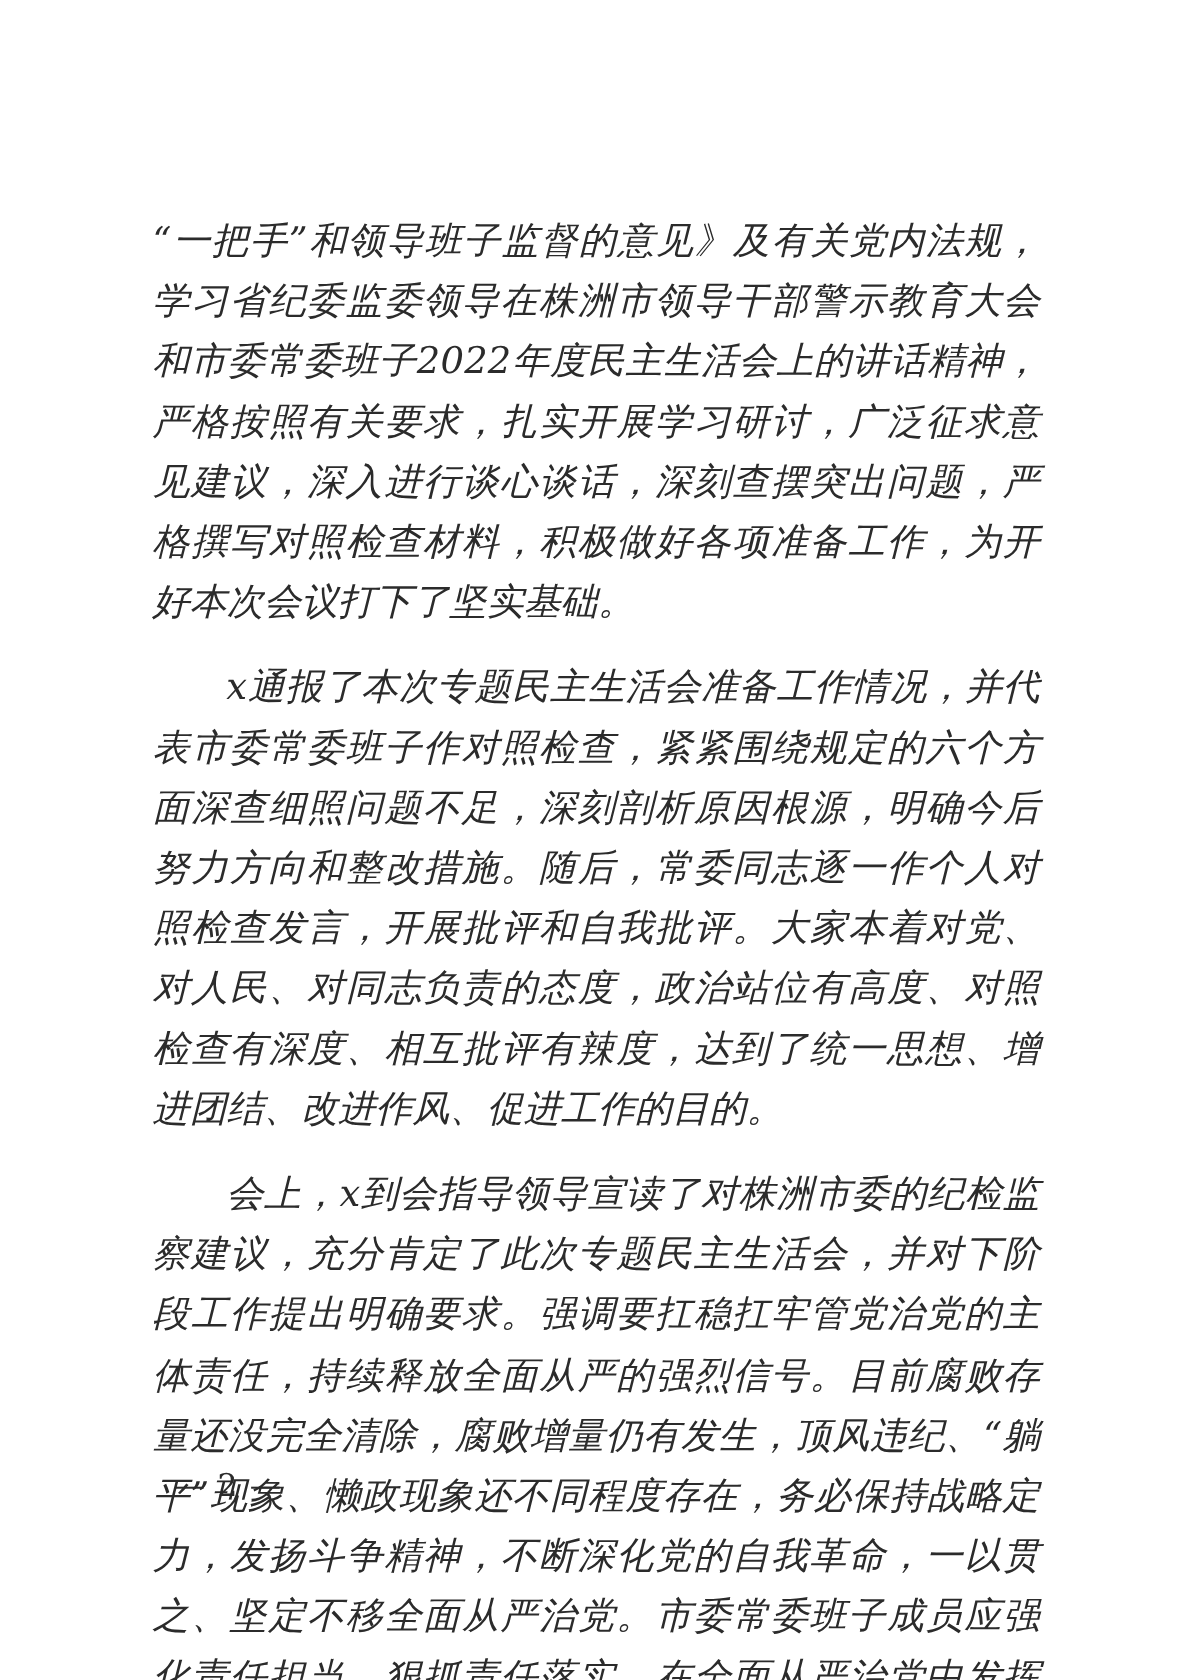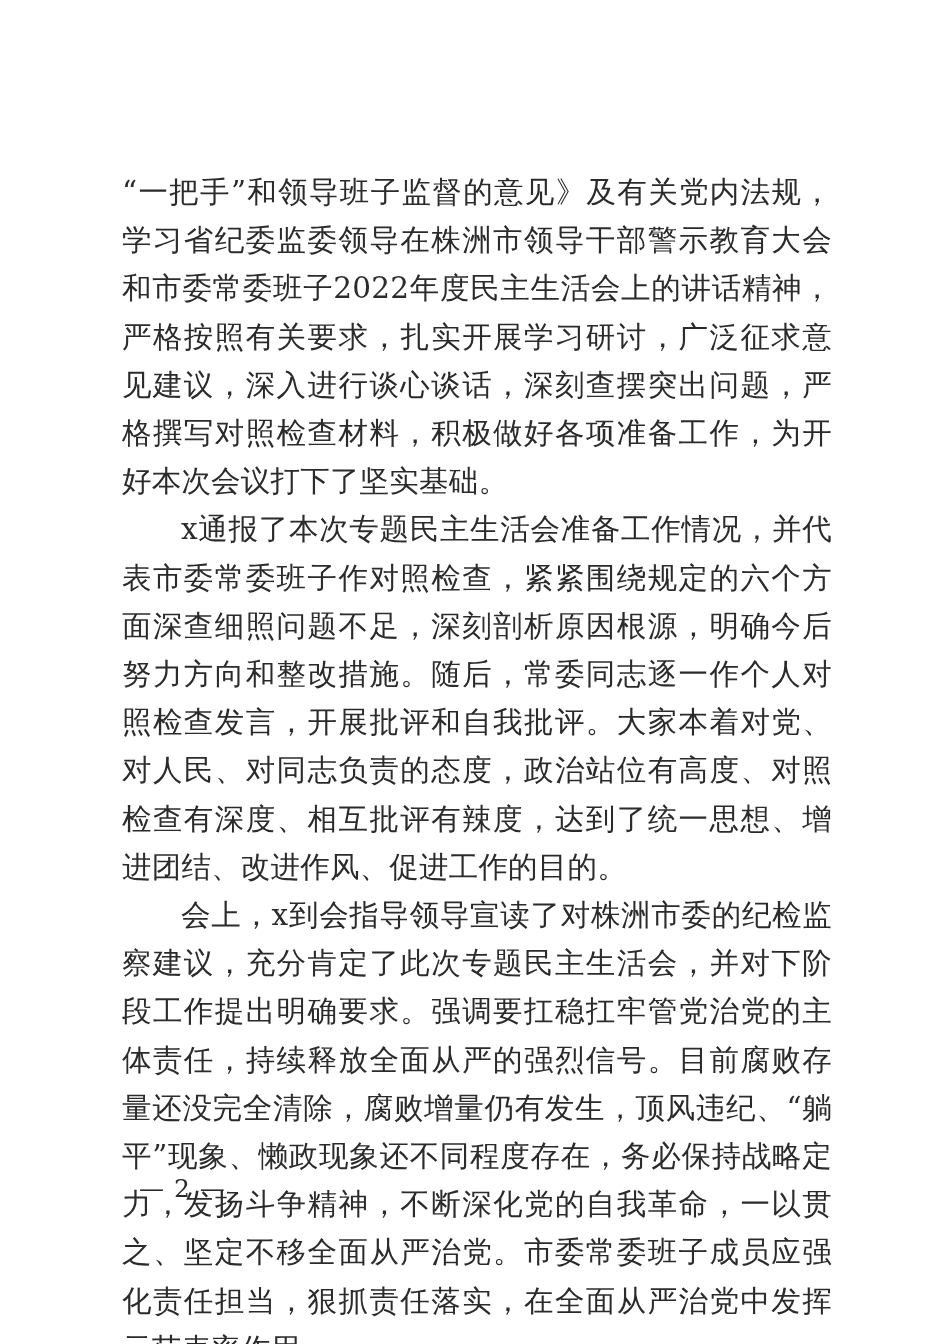--- a/index.html
+++ b/index.html
@@ -34,25 +34,27 @@
   .para {
     margin: 0 0 0 0;
     font-size: 29.5px;
     line-height: 48.2px;
     color: #2b2b2b;
     text-align: justify;
     text-justify: inter-character;
     text-align-last: left;
     letter-spacing: 0.2px;
     word-break: break-all;
+    font-style: italic;
     -webkit-font-smoothing: antialiased;
   }
 
   .para.indent {
     text-indent: 2em;
+    margin-top: 20px;
   }
 
   .para.cont {
     text-indent: 0;
   }
 
   #footer {
     position: absolute;
     left: 139px;
     top: 1172px;

